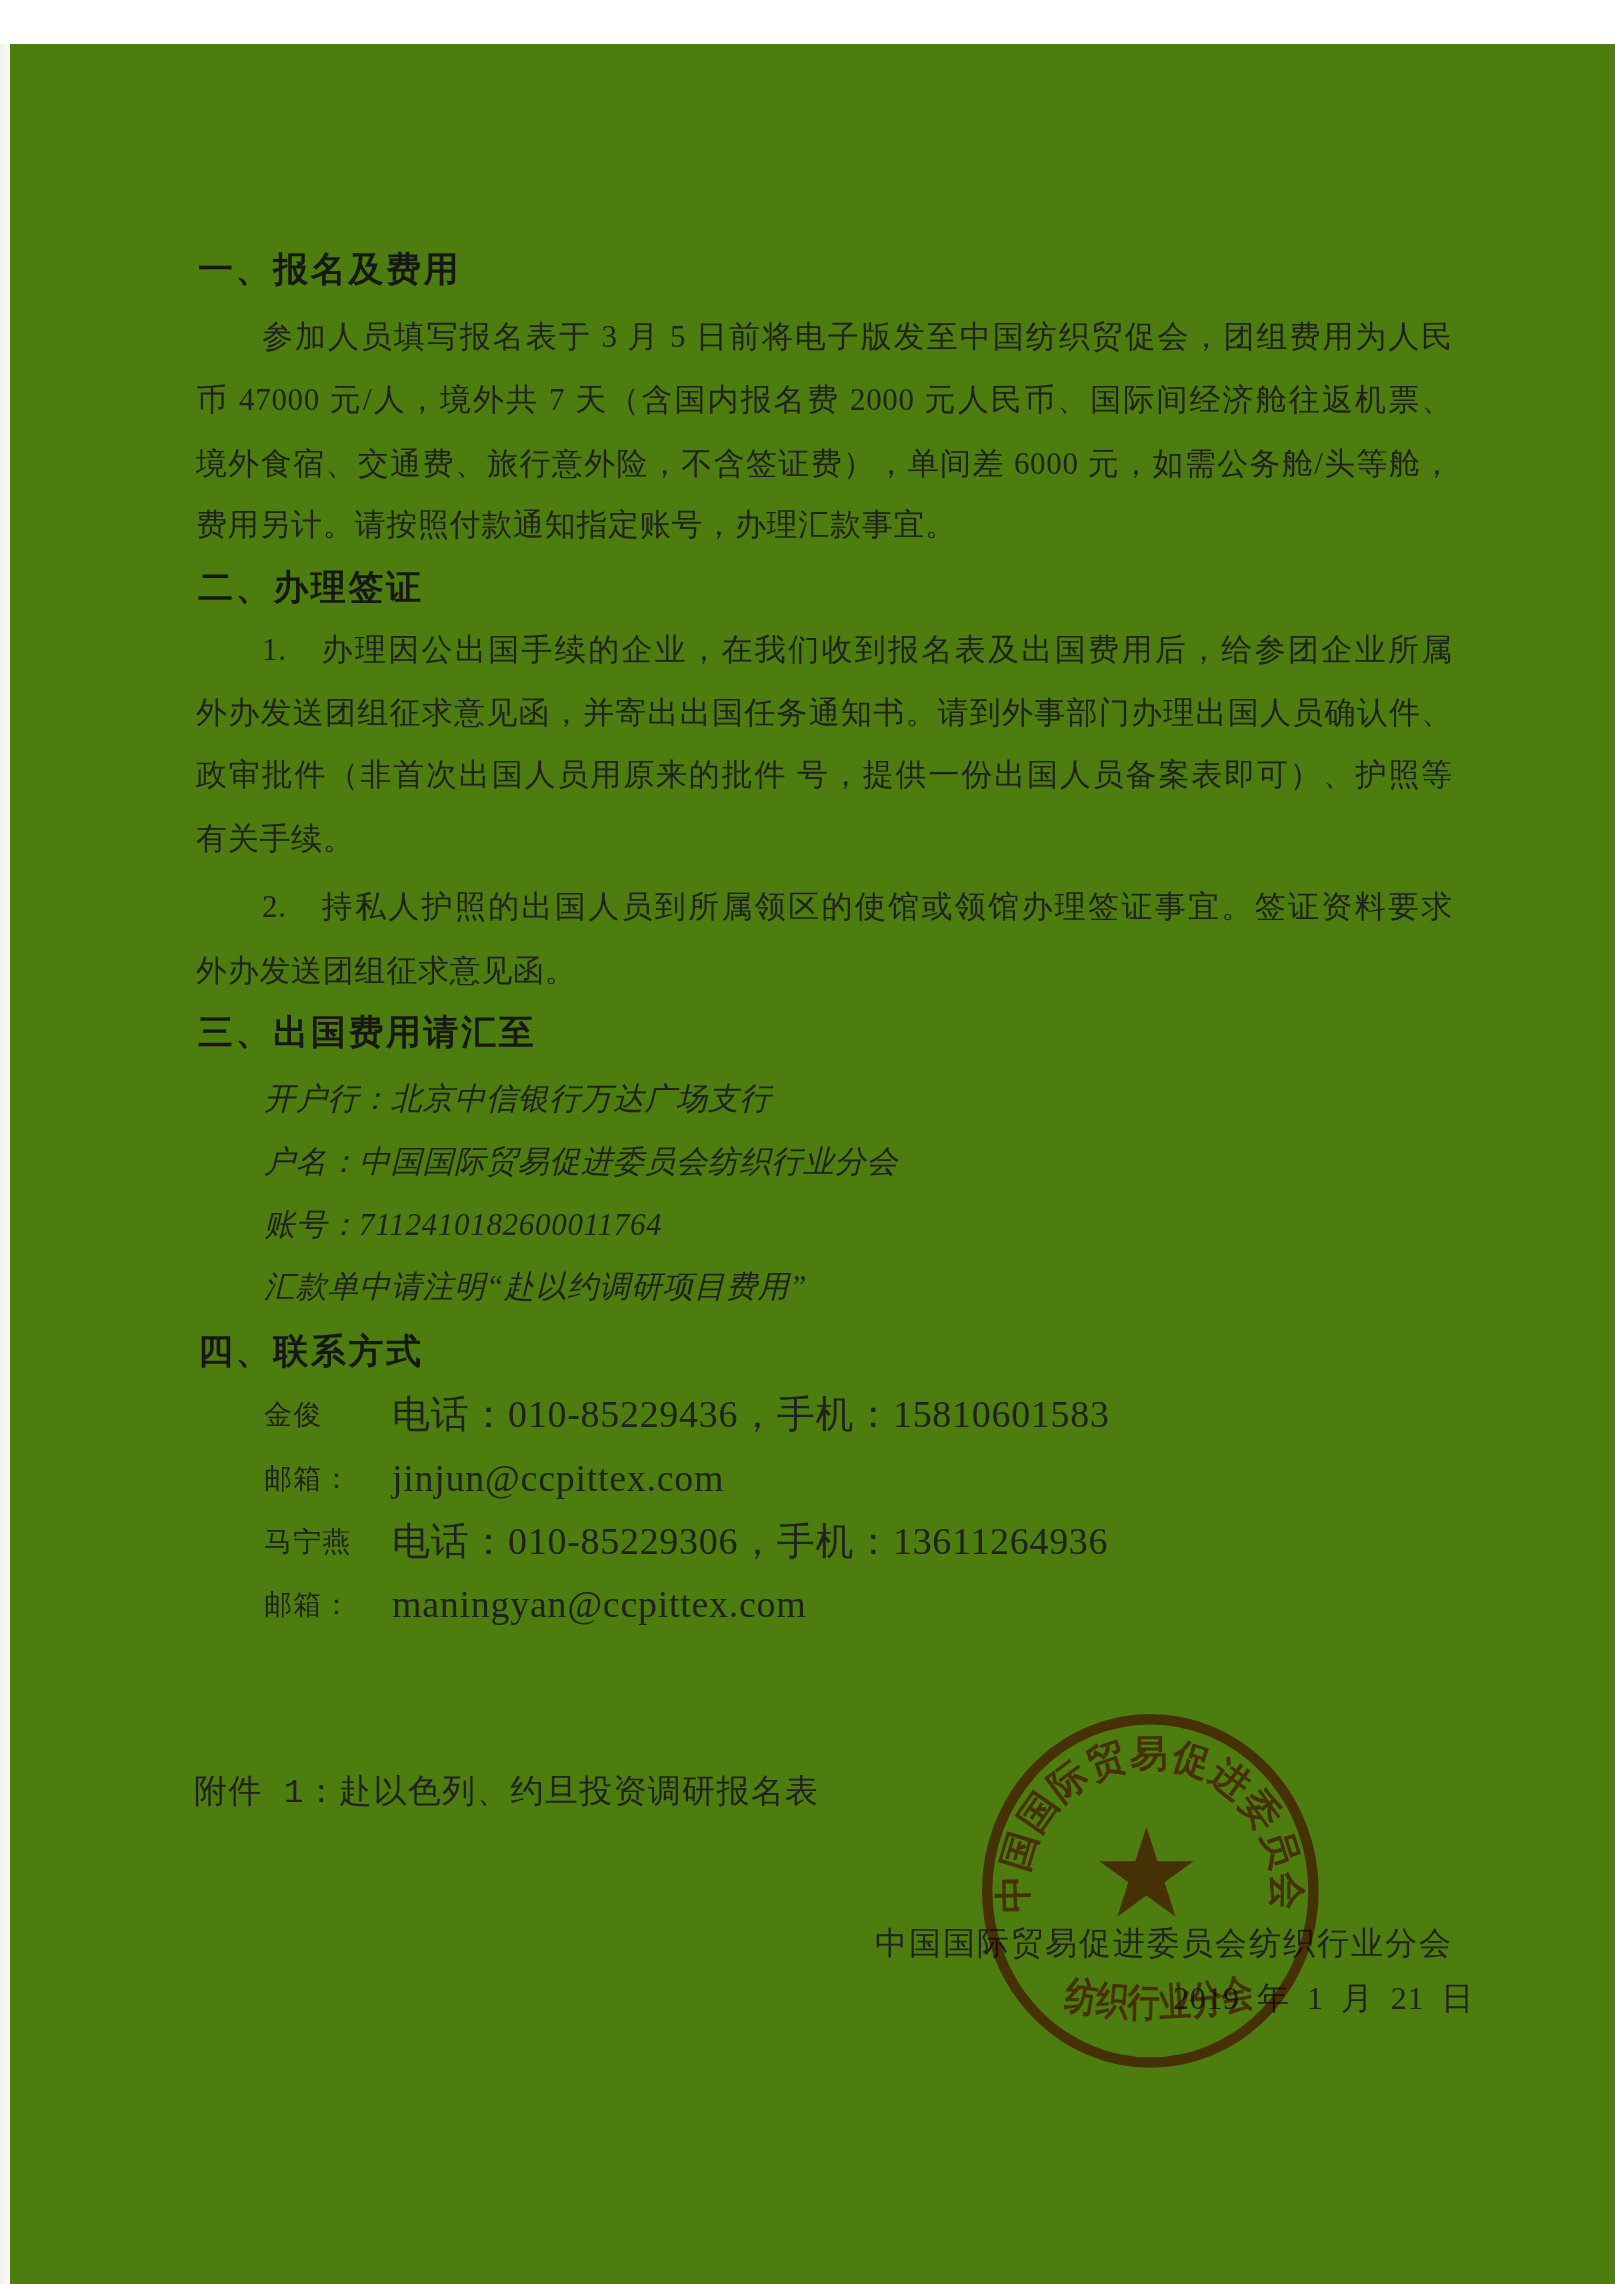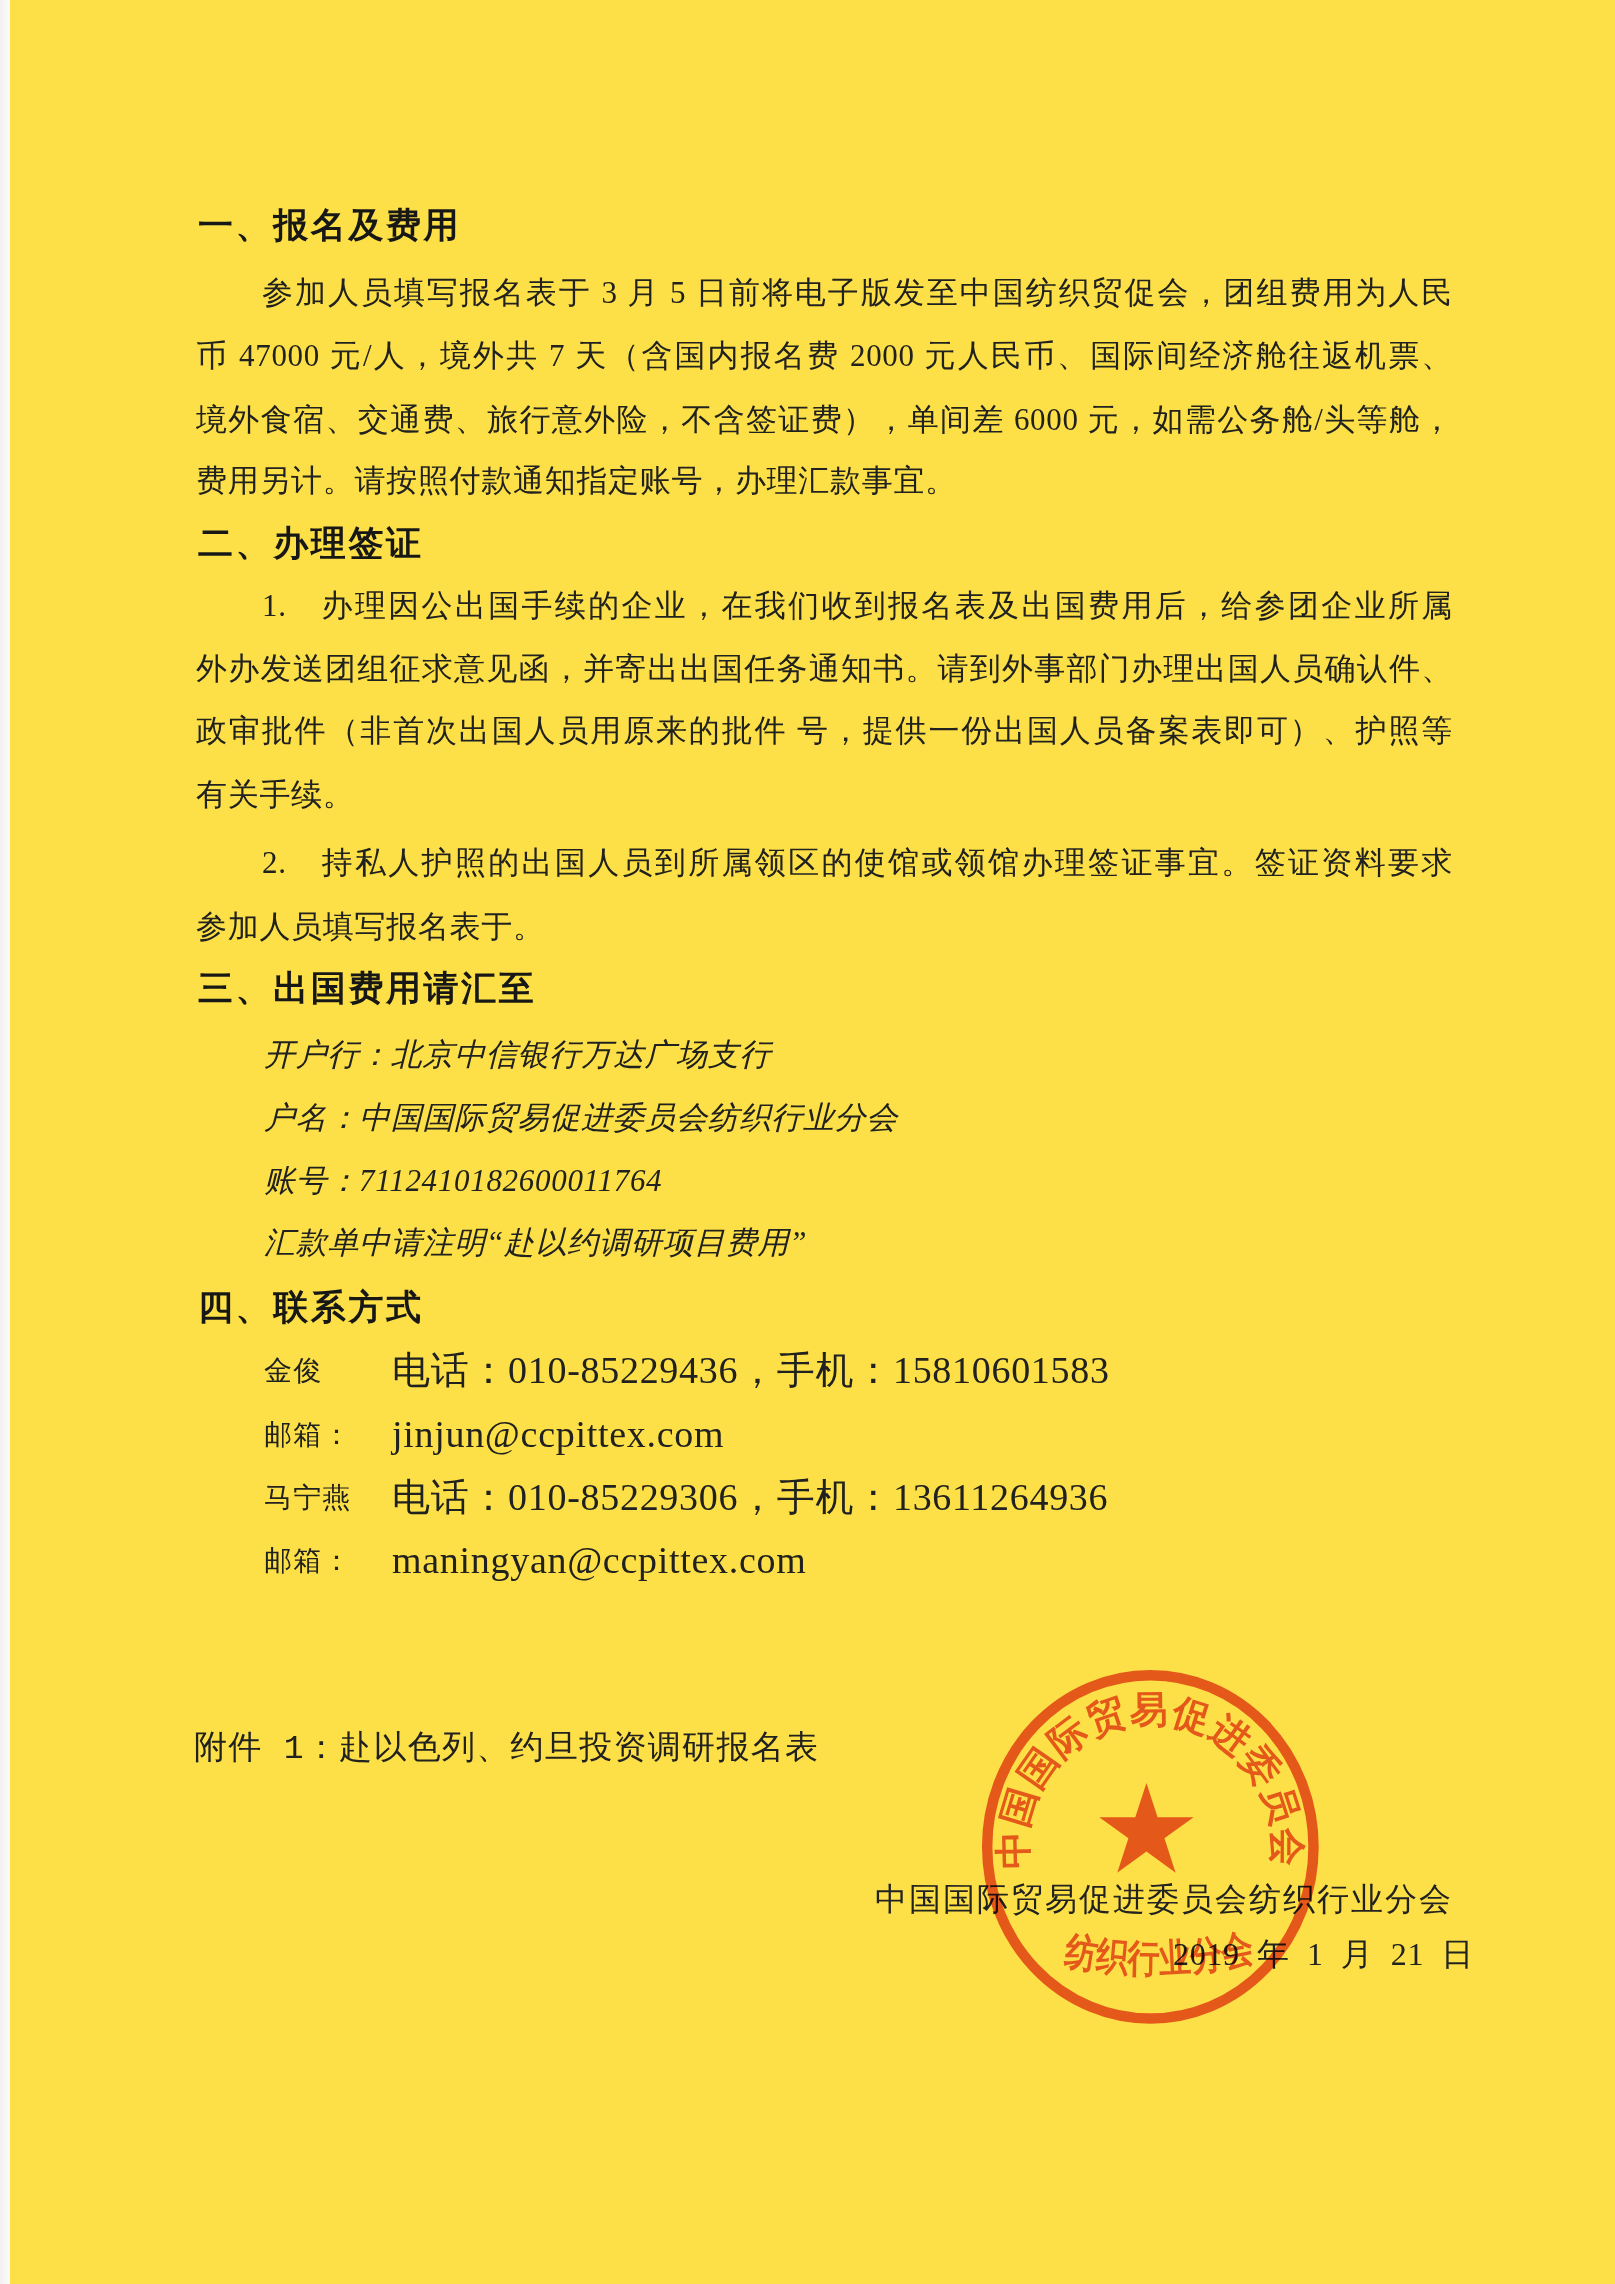--- a/index.html
+++ b/index.html
@@ -4,21 +4,21 @@
 <style>
   html,body{margin:0;padding:0;}
   body{
     width:1616px;height:2284px;
     background:#ffffff;
     position:relative;
     font-family:"Liberation Serif","DejaVu Serif",serif;
     color:#1e1e1c;
     overflow:hidden;
   }
-  .page{position:absolute;inset:0;background:#fde047;}
+  .page{position:absolute;inset:0;background:#4d7c0f;margin-top:44px;}
   .scan-band{position:absolute;left:0;top:0;width:10.4px;height:100%;
     background:linear-gradient(to right,#f1f1ef,#fbfbfa);}
   .heading{
     position:absolute;left:198px;height:47px;line-height:47px;
     font-size:35px;font-weight:bold;letter-spacing:2.6px;color:#171715;
     white-space:nowrap;
   }
   .line{
     position:absolute;left:196px;width:1257px;height:47px;line-height:47px;
     font-size:31px;letter-spacing:0.7px;color:#21211f;white-space:nowrap;
@@ -50,21 +50,21 @@
   <div class="line just" style="top:332px">币 47000 元/人，境外共 7 天（含国内报名费 2000 元人民币、国际间经济舱往返机票、</div>
   <div class="line just" style="top:396px">境外食宿、交通费、旅行意外险，不含签证费），单间差 6000 元，如需公务舱/头等舱，</div>
   <div class="line" style="top:457px">费用另计。请按照付款通知指定账号，办理汇款事宜。</div>
 
   <div class="heading" style="top:520px">二、办理签证</div>
   <div class="line just ind" style="top:582px">1.　办理因公出国手续的企业，在我们收到报名表及出国费用后，给参团企业所属</div>
   <div class="line just" style="top:645px">外办发送团组征求意见函，并寄出出国任务通知书。请到外事部门办理出国人员确认件、</div>
   <div class="line just" style="top:707px">政审批件（非首次出国人员用原来的批件 号，提供一份出国人员备案表即可）、护照等</div>
   <div class="line" style="top:771px">有关手续。</div>
   <div class="line just ind" style="top:839px">2.　持私人护照的出国人员到所属领区的使馆或领馆办理签证事宜。签证资料要求</div>
-  <div class="line" style="top:903px">参加人员填写报名表于。</div>
+  <div class="line" style="top:903px">外办发送团组征求意见函。</div>
 
   <div class="heading" style="top:965px">三、出国费用请汇至</div>
   <div class="line sub" style="top:1031px">开户行：北京中信银行万达广场支行</div>
   <div class="line sub" style="top:1094px">户名：中国国际贸易促进委员会纺织行业分会</div>
   <div class="line sub" style="top:1157px">账号：7112410182600011764</div>
   <div class="line sub" style="top:1219px">汇款单中请注明“赴以约调研项目费用”</div>
 
   <div class="heading" style="top:1284px">四、联系方式</div>
 
   <div>

